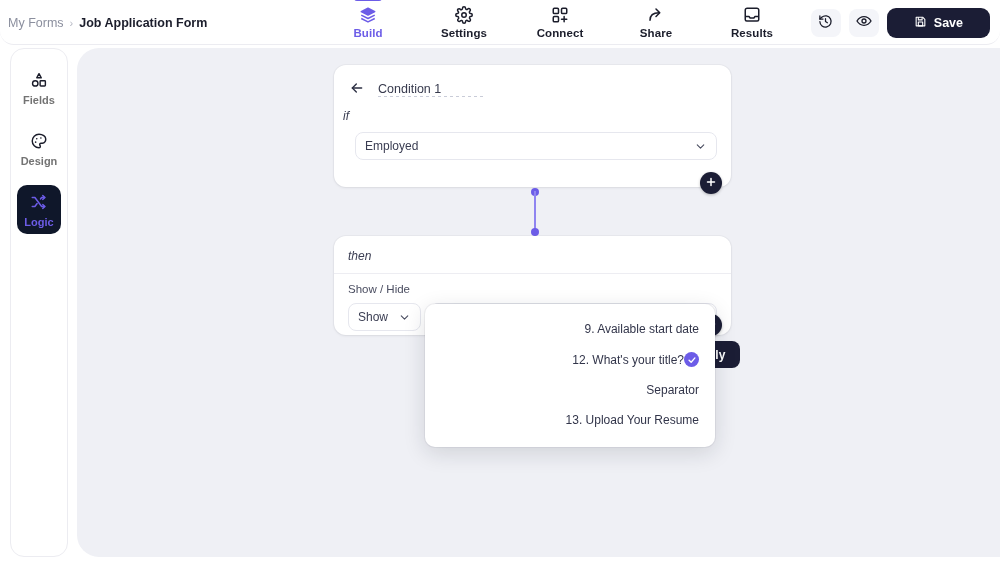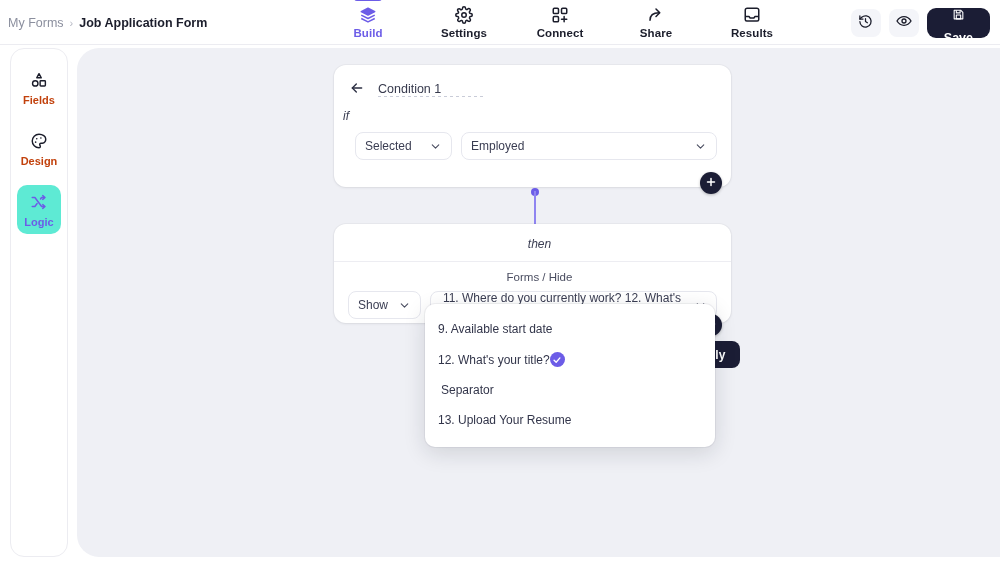--- a/index.html
+++ b/index.html
@@ -9,20 +9,21 @@
     font-family: "Liberation Sans", sans-serif;
     overflow: hidden;
   }
   body { position: relative; }
 
   
   .topbar {
     position: absolute; left: 0; top: 0; width: 1000px; height: 45px;
     background: #ffffff;
     border-bottom: 1px solid #ececf1;
+    border-radius: 14px;
   }
   .breadcrumb {
     position: absolute; left: 8px; top: 0; height: 45px;
     display: flex; align-items: center; gap: 6px;
     font-size: 12.5px;
   }
   .bc-root { color: #8b8f9e; }
   .bc-sep { color: #b5b8c4; font-size: 11px; }
   .bc-current { color: #1b1d2b; font-weight: bold; }
 
@@ -49,64 +50,64 @@
   .topright {
     position: absolute; right: 10px; top: 0; height: 45px;
     display: flex; align-items: center; gap: 8px;
   }
   .icon-btn {
     width: 30px; height: 28px; border-radius: 8px; background: #f4f5f9;
     display: flex; align-items: center; justify-content: center;
     cursor: pointer; border: none;
   }
   .save-btn {
-    height: 30px; padding: 0 17px; border-radius: 9px;
+    height: 30px; padding: 0 27px; border-radius: 9px;
     background: #1b1d35; color: #fff;
     display: flex; align-items: center; gap: 7px;
-    font-size: 12.5px; font-weight: bold; cursor: pointer; border: none; flex-direction: column;
+    font-size: 12.5px; font-weight: bold; cursor: pointer; border: none;
   }
 
   
   .sidebar {
     position: absolute; left: 10px; top: 48px;
     width: 58px; height: 509px;
     background: #ffffff;
     border: 1px solid #ececf1;
     border-radius: 14px;
     padding-top: 14px;
     display: flex; flex-direction: column; align-items: center; gap: 12px;
   }
   .side-item {
     width: 44px; border-radius: 10px;
     display: flex; flex-direction: column; align-items: center;
     padding: 7px 0 6px 0; cursor: pointer;
-    color: #c2410c;
+    color: #737373;
   }
   .side-item .side-label { font-size: 11px; font-weight: bold; margin-top: 4px; }
-  .side-item.active { background: #5eead4; color: #6c5ce7; }
+  .side-item.active { background: #0f172a; color: #6c5ce7; }
   .side-icon { height: 20px; display: flex; align-items: center; justify-content: center; }
 
   
   .canvas {
     position: absolute; left: 77px; top: 48px;
     width: 945px; height: 509px;
     background: #eff0f5;
     border-radius: 22px;
     overflow: hidden;
   }
 
   
   .card {
     position: absolute;
     background: #ffffff;
     border-radius: 12px;
     box-shadow: 0 1px 3px rgba(20,22,40,.07), 0 0 0 1px rgba(20,22,40,.03);
   }
   .card-if { left: 257px; top: 17px; width: 397px; height: 122px; }
-  .card-then { left: 257px; top: 176px; width: 397px; height: 99px; text-align: center; }
+  .card-then { left: 257px; top: 188px; width: 397px; height: 99px; }
 
   .cond-head {
     display: flex; align-items: center; gap: 12px;
     padding: 14px 0 0 14px;
   }
   .back-arrow { width: 18px; height: 18px; cursor: pointer; display:flex; align-items:center; justify-content:center;}
   .cond-title-wrap { position: relative; }
   .cond-title {
     font-size: 12.5px; color: #373a4d;
     padding-bottom: 4px;
@@ -168,21 +169,21 @@
   }
 
   
   .dropdown {
     position: absolute; left: 348px; top: 256px; width: 290px;
     background: #fff; border-radius: 10px;
     box-shadow: 0 6px 22px rgba(24,26,45,.14), 0 0 0 1px rgba(24,26,45,.05);
     padding: 10px 0 12px 0;
   }
   .dd-item {
-    display: flex; align-items: center; justify-content: flex-start;
+    display: flex; align-items: center; justify-content: flex-end;
     padding: 8px 16px 8px 13px;
     font-size: 12px; color: #32354a; cursor: pointer;
   }
   .dd-item.indented { padding-left: 16px; }
   .check {
     width: 15px; height: 15px; border-radius: 50%; background: #6c5ce7;
     display: flex; align-items: center; justify-content: center;
     flex: 0 0 auto;
   }
 </style>
@@ -340,28 +341,20 @@
         <span class="cond-title">Condition 1</span>
         <span class="cond-underline"></span>
       </span>
     </div>
 
     <div class="if-row">
       <span class="kw">if</span>
     </div>
 
     <div class="second-row">
-      <div class="select sel-selected">
-        <span>Selected</span>
-        <span class="chev">
-          <svg width="13" height="13" viewBox="0 0 24 24" fill="none" stroke="#4a4d60" stroke-width="2" stroke-linecap="round" stroke-linejoin="round">
-              <path d="M6 9l6 6 6-6"></path>
-            </svg>
-        </span>
-      </div>
       <div class="select sel-value">
         <span>Employed</span>
         <span class="chev">
           <svg width="13" height="13" viewBox="0 0 24 24" fill="none" stroke="#4a4d60" stroke-width="2" stroke-linecap="round" stroke-linejoin="round">
               <path d="M6 9l6 6 6-6"></path>
             </svg>
         </span>
       </div>
     </div>
   </div>
@@ -376,21 +369,21 @@
 
   <div class="connector">
     <div class="conn-dot top"></div>
     <div class="conn-line"></div>
     <div class="conn-dot bot"></div>
   </div>
 
   <div class="card card-then">
     <div class="then-kw">then</div>
     <div class="then-divider"></div>
-    <div class="showhide-label">Forms / Hide</div>
+    <div class="showhide-label">Show / Hide</div>
     <div class="then-row">
       <div class="select sel-show">
         <span>Show</span>
         <span class="chev">
           <svg width="13" height="13" viewBox="0 0 24 24" fill="none" stroke="#4a4d60" stroke-width="2" stroke-linecap="round" stroke-linejoin="round">
               <path d="M6 9l6 6 6-6"></path>
             </svg>
         </span>
       </div>
       <div class="select sel-fields">

